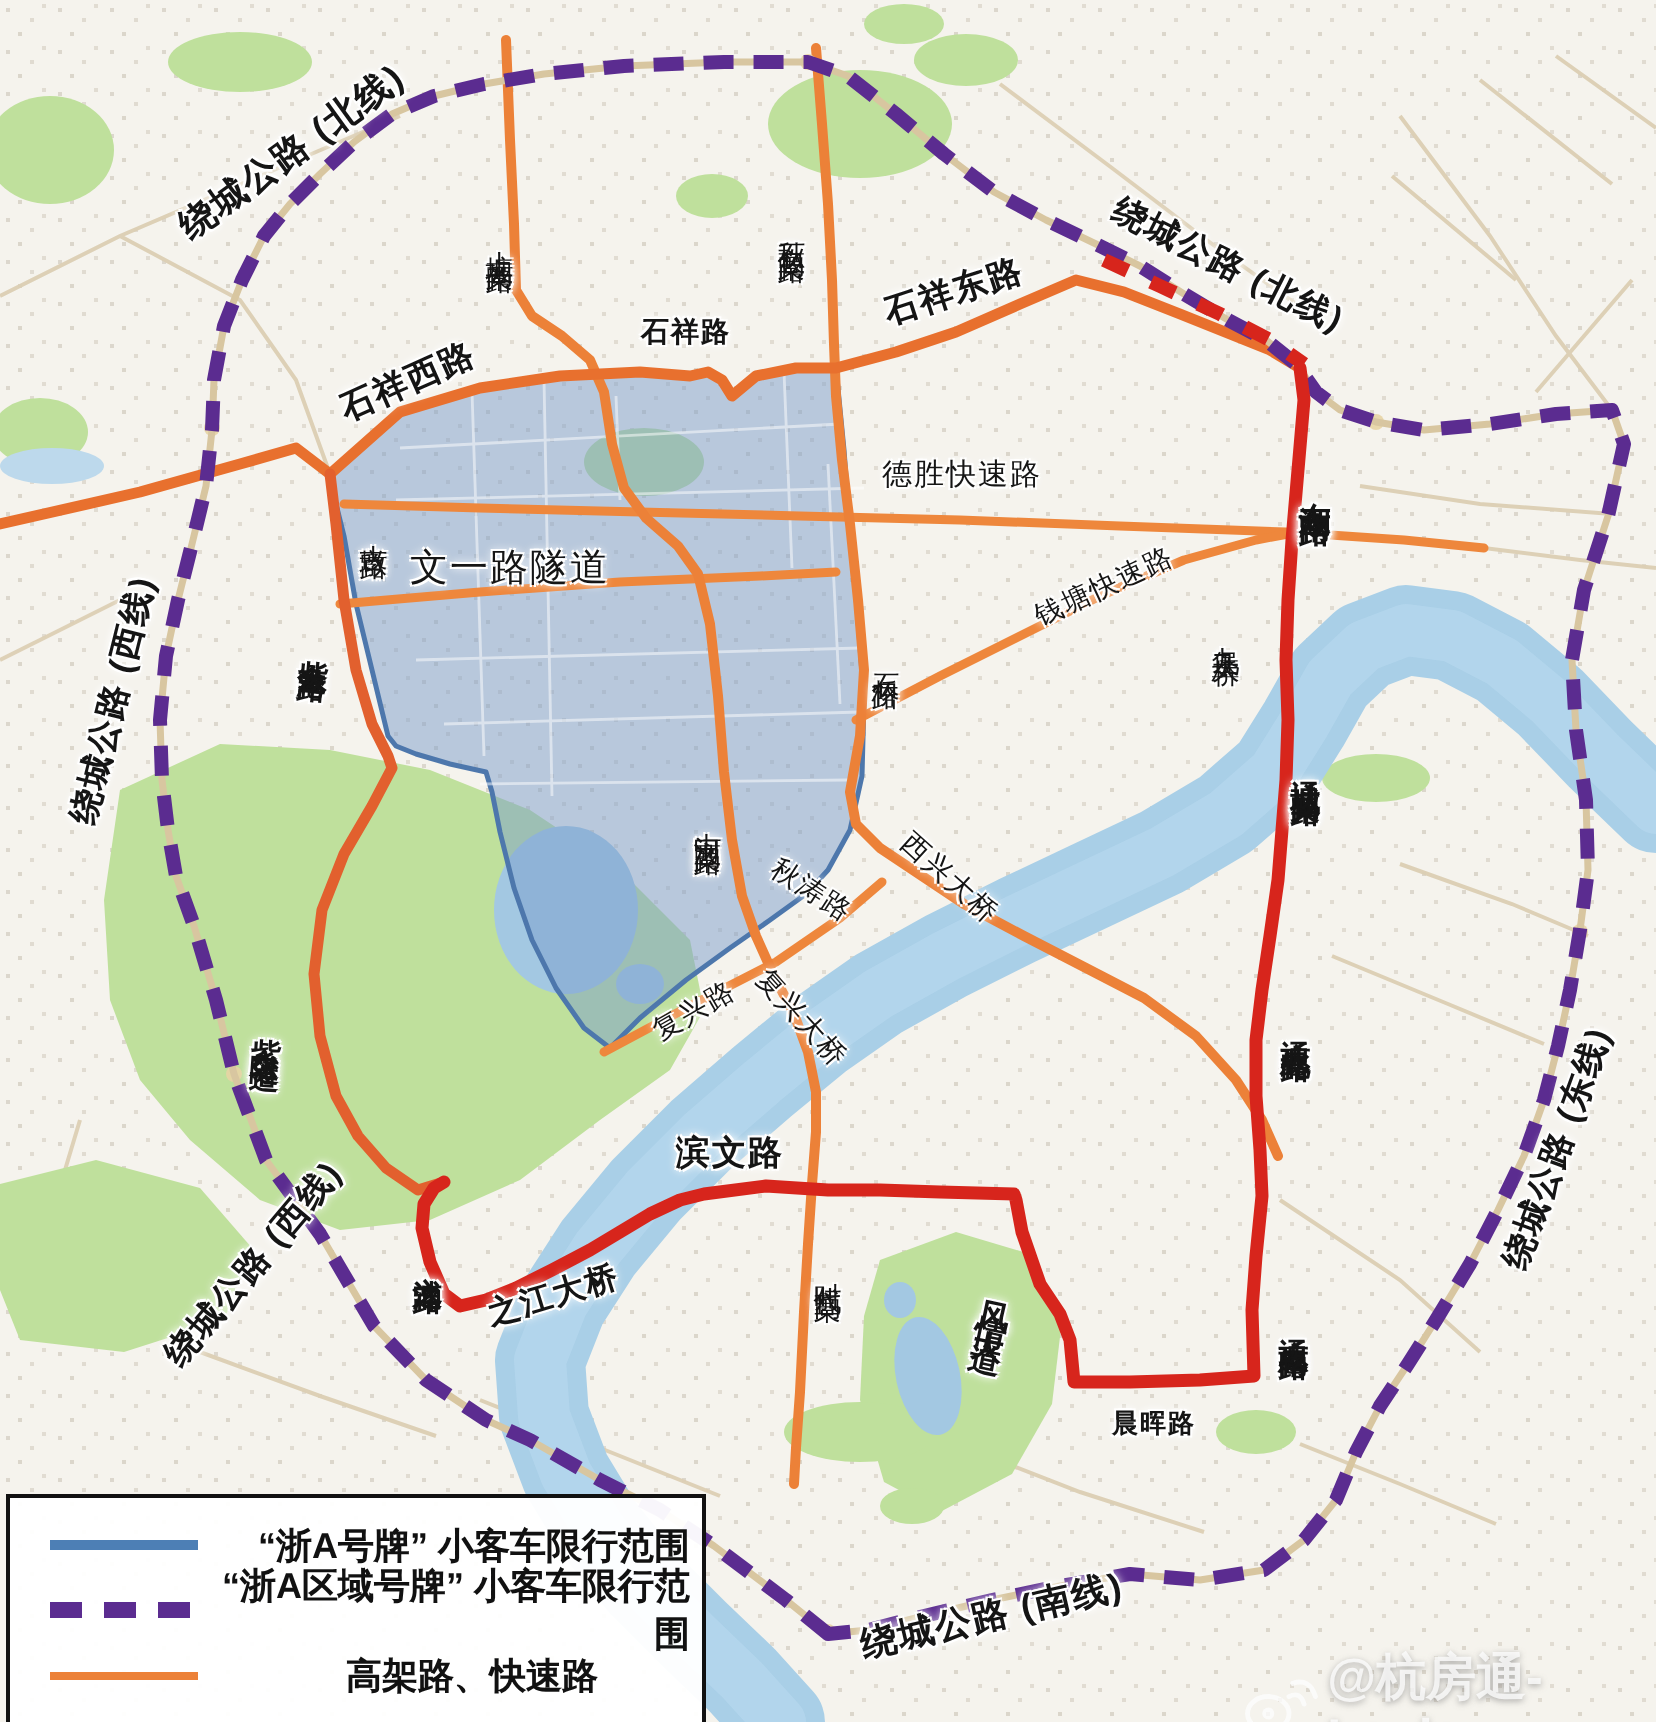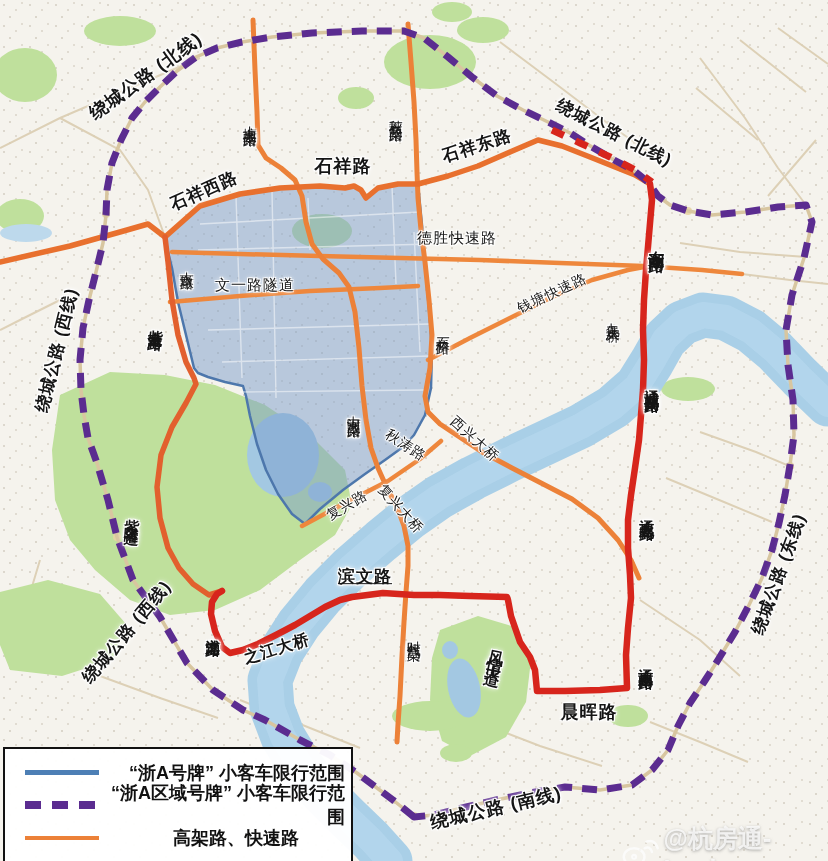--- a/index.html
+++ b/index.html
@@ -173,36 +173,36 @@
 </svg>
 
 <div id="labels-layer">
       <div class="map-label b" style="left: 146px; top: 76px; font-size: 18px; transform: translate(-50%, -50%) rotate(-36deg);">绕城公路 (北线)</div>
       <div class="map-label b" style="left: 614px; top: 133px; font-size: 17px; transform: translate(-50%, -50%) rotate(27deg);">绕城公路 (北线)</div>
       <div class="map-label b" style="left: 57px; top: 350px; font-size: 17px; transform: translate(-50%, -50%) rotate(-76deg);">绕城公路 (西线)</div>
       <div class="map-label b" style="left: 127px; top: 632px; font-size: 17px; transform: translate(-50%, -50%) rotate(-50deg);">绕城公路 (西线)</div>
       <div class="map-label b" style="left: 779px; top: 574px; font-size: 17px; transform: translate(-50%, -50%) rotate(-70deg);">绕城公路 (东线)</div>
       <div class="map-label b" style="left: 496px; top: 808px; font-size: 18px; transform: translate(-50%, -50%) rotate(-13deg);">绕城公路 (南线)</div>
       <div class="map-label b" style="left: 204px; top: 191px; font-size: 17px; transform: translate(-50%, -50%) rotate(-24deg);">石祥西路</div>
-      <div class="map-label b" style="left: 343px; top: 166px; font-size: 18px; transform: translate(-50%, -50%) rotate(0deg);">石祥路</div>
+      <div class="map-label b" style="left: 343px; top: 166px; font-size: 14px; transform: translate(-50%, -50%) rotate(0deg);">石祥路</div>
       <div class="map-label b" style="left: 477px; top: 146px; font-size: 17px; transform: translate(-50%, -50%) rotate(-18deg);">石祥东路</div>
       <div class="map-label v" style="left: 396px; top: 114px; font-size: 14px; transform: translate(-50%, -50%) rotate(0deg);">秋石高架路</div>
       <div class="map-label v" style="left: 250px; top: 119px; font-size: 14px; transform: translate(-50%, -50%) rotate(0deg);">上塘高架路</div>
       <div class="map-label v" style="left: 187px; top: 264px; font-size: 14px; transform: translate(-50%, -50%) rotate(0deg);">古墩路</div>
-      <div class="map-label" style="left: 255px; top: 285px; font-size: 15px; transform: translate(-50%, -50%) rotate(0deg);">文一路隧道</div>
-      <div class="map-label" style="left: 457px; top: 238px; font-size: 15px; transform: translate(-50%, -50%) rotate(0deg);">德胜快速路</div>
+      <div class="map-label" style="left: 255px; top: 285px; font-size: 19px; transform: translate(-50%, -50%) rotate(0deg);">文一路隧道</div>
+      <div class="map-label" style="left: 481px; top: 238px; font-size: 15px; transform: translate(-50%, -50%) rotate(0deg);">德胜快速路</div>
       <div class="map-label v b" style="left: 656px; top: 242px; font-size: 16px; transform: translate(-50%, -50%) rotate(0deg);">东湖南路</div>
       <div class="map-label" style="left: 552px; top: 293px; font-size: 14px; transform: translate(-50%, -50%) rotate(-25deg);">钱塘快速路</div>
       <div class="map-label v" style="left: 613px; top: 316px; font-size: 14px; transform: translate(-50%, -50%) rotate(0deg);">九堡大桥</div>
       <div class="map-label v b" style="left: 652px; top: 383px; font-size: 15px; transform: translate(-50%, -50%) rotate(0deg);">通城高架路</div>
       <div class="map-label v b" style="left: 647px; top: 512px; font-size: 15px; transform: translate(-50%, -50%) rotate(0deg);">通惠北路</div>
       <div class="map-label v b" style="left: 646px; top: 661px; font-size: 15px; transform: translate(-50%, -50%) rotate(0deg);">通惠南路</div>
-      <div class="map-label b" style="left: 589px; top: 712px; font-size: 18px; transform: translate(-50%, -50%) rotate(0deg);">晨晖路</div>
+      <div class="map-label b" style="left: 577px; top: 712px; font-size: 13px; transform: translate(-50%, -50%) rotate(0deg);">晨晖路</div>
       <div class="map-label v b" style="left: 497px; top: 652px; font-size: 16px; letter-spacing: 7px; transform: translate(-50%, -50%) rotate(12deg);">风情大道</div>
-      <div class="map-label b" style="left: 365px; top: 577px; font-size: 17px; transform: translate(-50%, -50%) rotate(0deg); text-decoration: underline;">滨文路</div>
+      <div class="map-label b" style="left: 365px; top: 577px; font-size: 17px; transform: translate(-50%, -50%) rotate(0deg);">滨文路</div>
       <div class="map-label v" style="left: 414px; top: 634px; font-size: 14px; transform: translate(-50%, -50%) rotate(0deg);">时代高架</div>
       <div class="map-label v b" style="left: 213px; top: 629px; font-size: 15px; transform: translate(-50%, -50%) rotate(0deg);">之浦路</div>
       <div class="map-label b" style="left: 277px; top: 649px; font-size: 16px; transform: translate(-50%, -50%) rotate(-17deg);">之江大桥</div>
       <div class="map-label v b" style="left: 157px; top: 322px; font-size: 15px; transform: translate(-50%, -50%) rotate(5deg);">紫金港路</div>
       <div class="map-label v b" style="left: 133px; top: 515px; font-size: 15px; letter-spacing: 4px; transform: translate(-50%, -50%) rotate(4deg);">紫之隧道</div>
       <div class="map-label v" style="left: 354px; top: 410px; font-size: 14px; transform: translate(-50%, -50%) rotate(0deg);">中河高架路</div>
       <div class="map-label v" style="left: 443px; top: 329px; font-size: 14px; transform: translate(-50%, -50%) rotate(0deg);">石桥路</div>
       <div class="map-label" style="left: 475px; top: 439px; font-size: 14px; transform: translate(-50%, -50%) rotate(42deg);">西兴大桥</div>
       <div class="map-label" style="left: 406px; top: 445px; font-size: 14px; transform: translate(-50%, -50%) rotate(33deg);">秋涛路</div>
       <div class="map-label" style="left: 347px; top: 505px; font-size: 14px; transform: translate(-50%, -50%) rotate(-30deg);">复兴路</div>

